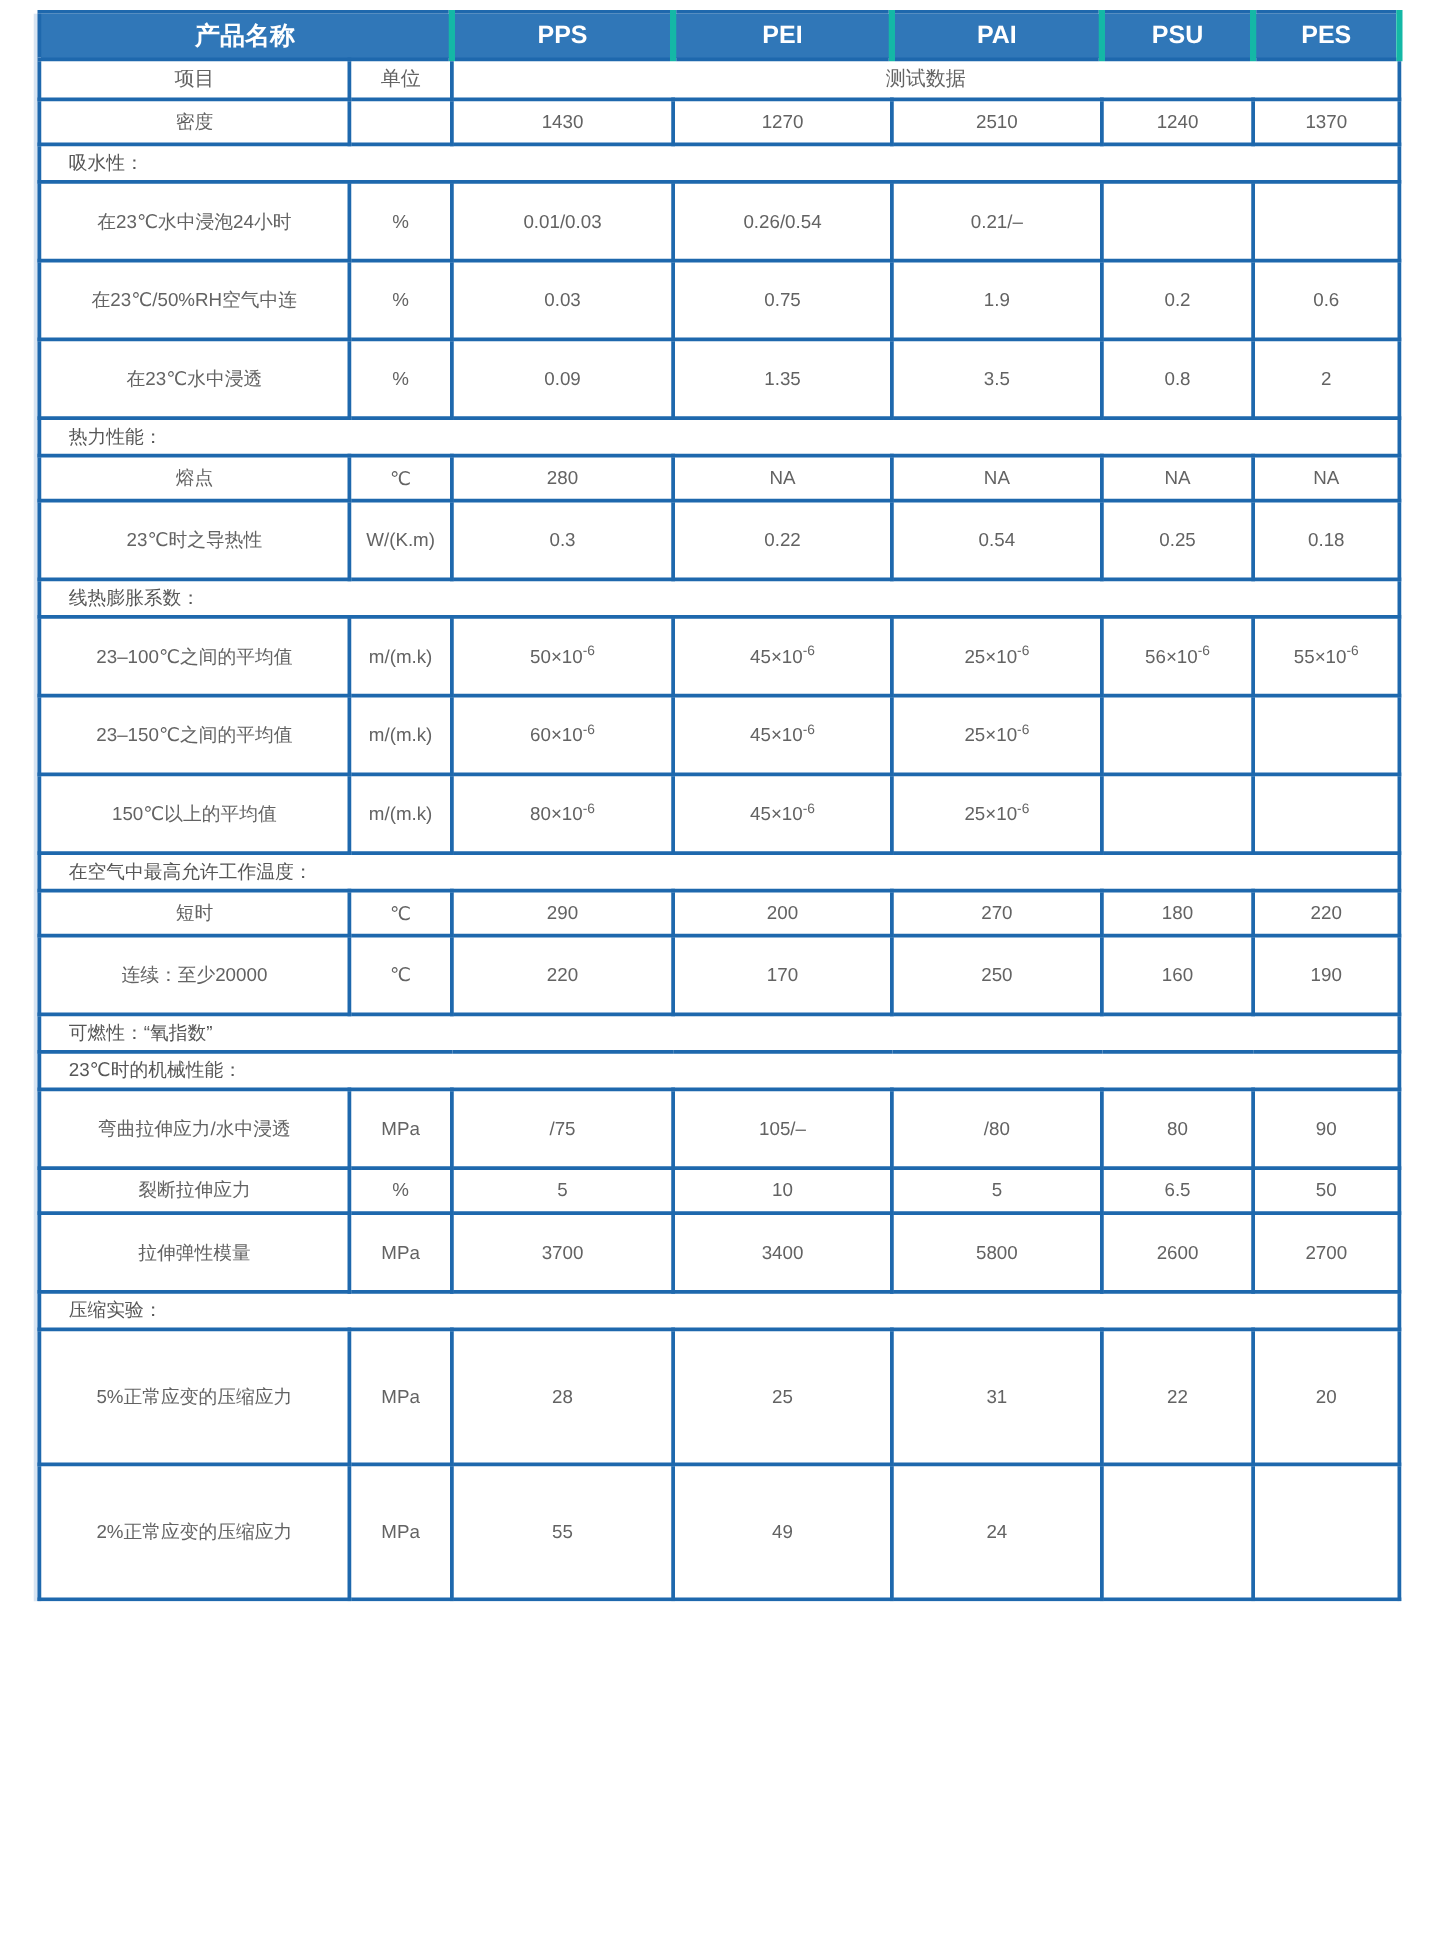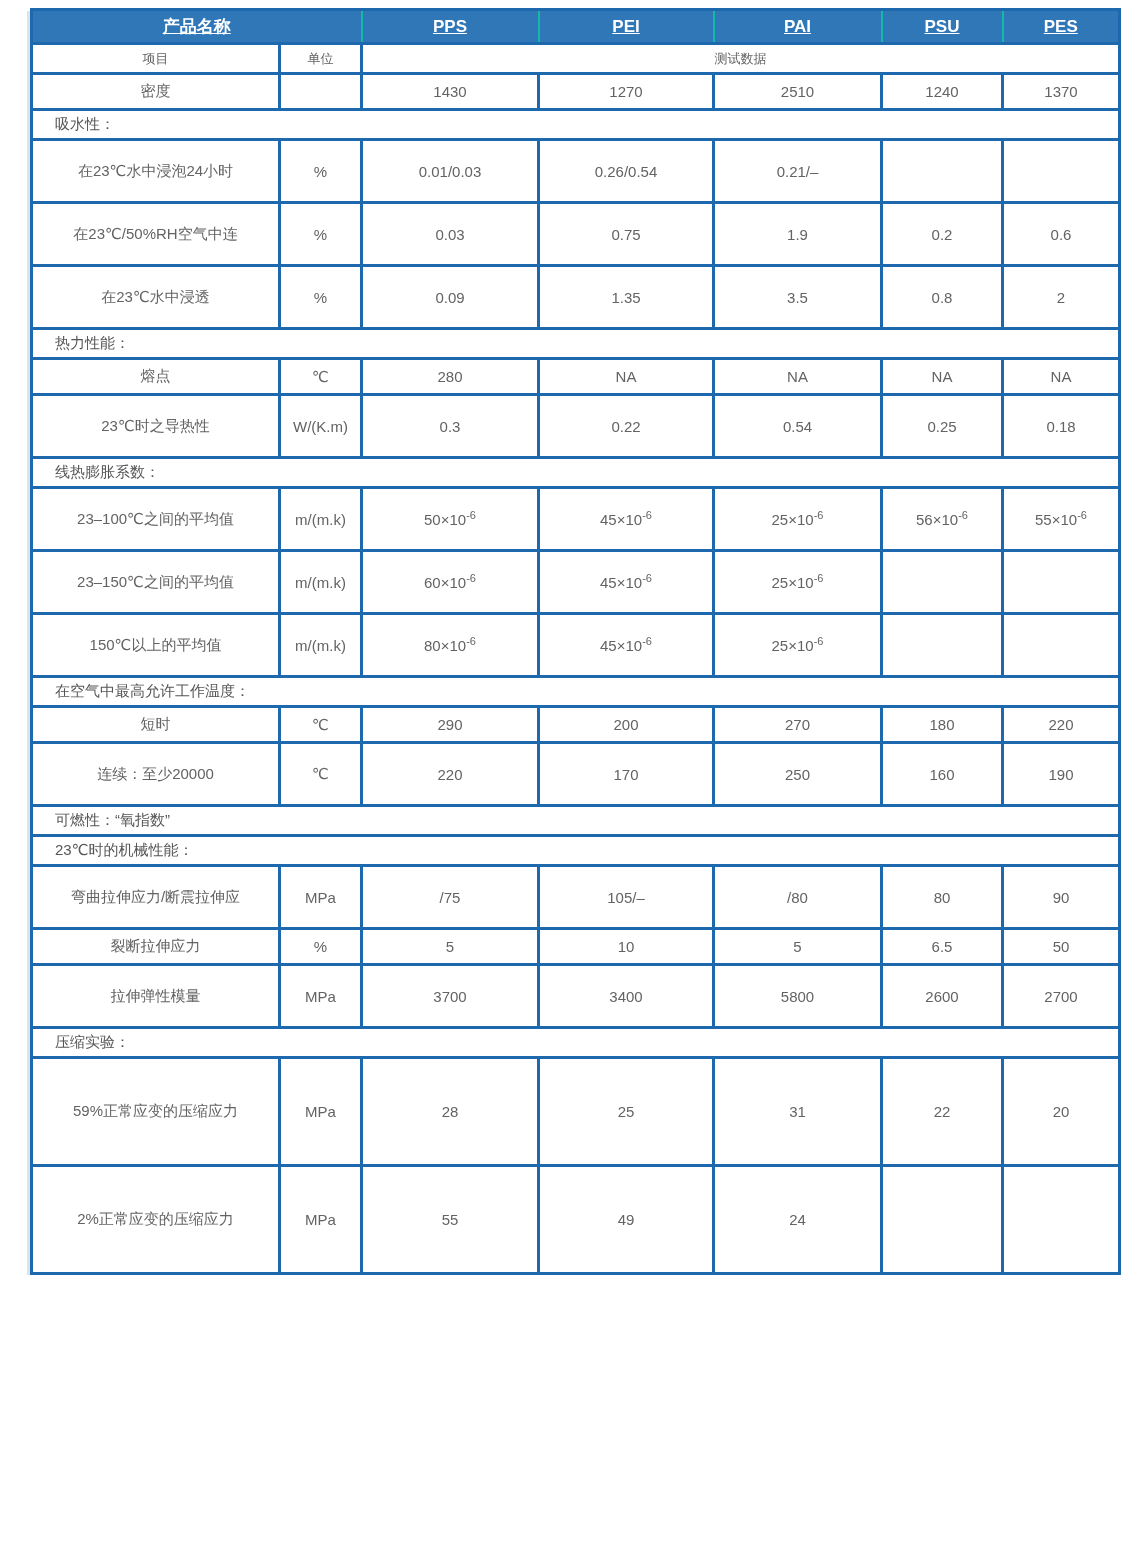--- a/index.html
+++ b/index.html
@@ -27,30 +27,29 @@
     vertical-align:middle;
     text-align:center;
     padding:4px 6px;
     box-sizing:border-box;
     overflow:hidden;
     white-space:nowrap;
   }
   th{
     background:var(--header-bg);
     color:var(--header-text);
-    font-size:17px;
+    font-size:20px;
     font-weight:bold;
     border-left:2px solid #ffffff;
-    border-right:2px solid #14b8a6;
+    border-right:5px solid #14b8a6;
     border-top:3px solid var(--border);
     border-bottom:3px solid var(--border);
     height:30px;
-    text-decoration:underline;
-  }
-  tr.subheader-row td{height:30px;font-size:13px;font-family:Liberation Mono, monospace;}
+  }
+  tr.subheader-row td{height:30px;font-size:16px;font-family:Liberation Mono, monospace;}
   td{font-size:15px;}
   td.section-cell{
     text-align:left;
     padding-left:22px;
     font-size:15px;
     color:#565656;
     margin-top:16px;
   }
   tr.size-s td{height:36px;}
   tr.size-m td{height:63px;}
@@ -199,21 +198,21 @@
           <td>160</td>
           <td>190</td>
         </tr>
         <tr class="section-row">
           <td colspan="7" class="section-cell">可燃性：“氧指数”</td>
         </tr>
         <tr class="section-row">
           <td colspan="7" class="section-cell">23℃时的机械性能：</td>
         </tr>
         <tr class="size-m">
-          <td>弯曲拉伸应力/断震拉伸应</td>
+          <td>弯曲拉伸应力/水中浸透</td>
           <td>MPa</td>
           <td>/75</td>
           <td>105/–</td>
           <td>/80</td>
           <td>80</td>
           <td>90</td>
         </tr>
         <tr class="size-s">
           <td>裂断拉伸应力</td>
           <td>%</td>
@@ -229,21 +228,21 @@
           <td>3700</td>
           <td>3400</td>
           <td>5800</td>
           <td>2600</td>
           <td>2700</td>
         </tr>
         <tr class="section-row">
           <td colspan="7" class="section-cell">压缩实验：</td>
         </tr>
         <tr class="size-l">
-          <td>59%正常应变的压缩应力</td>
+          <td>5%正常应变的压缩应力</td>
           <td>MPa</td>
           <td>28</td>
           <td>25</td>
           <td>31</td>
           <td>22</td>
           <td>20</td>
         </tr>
         <tr class="size-l">
           <td>2%正常应变的压缩应力</td>
           <td>MPa</td>

